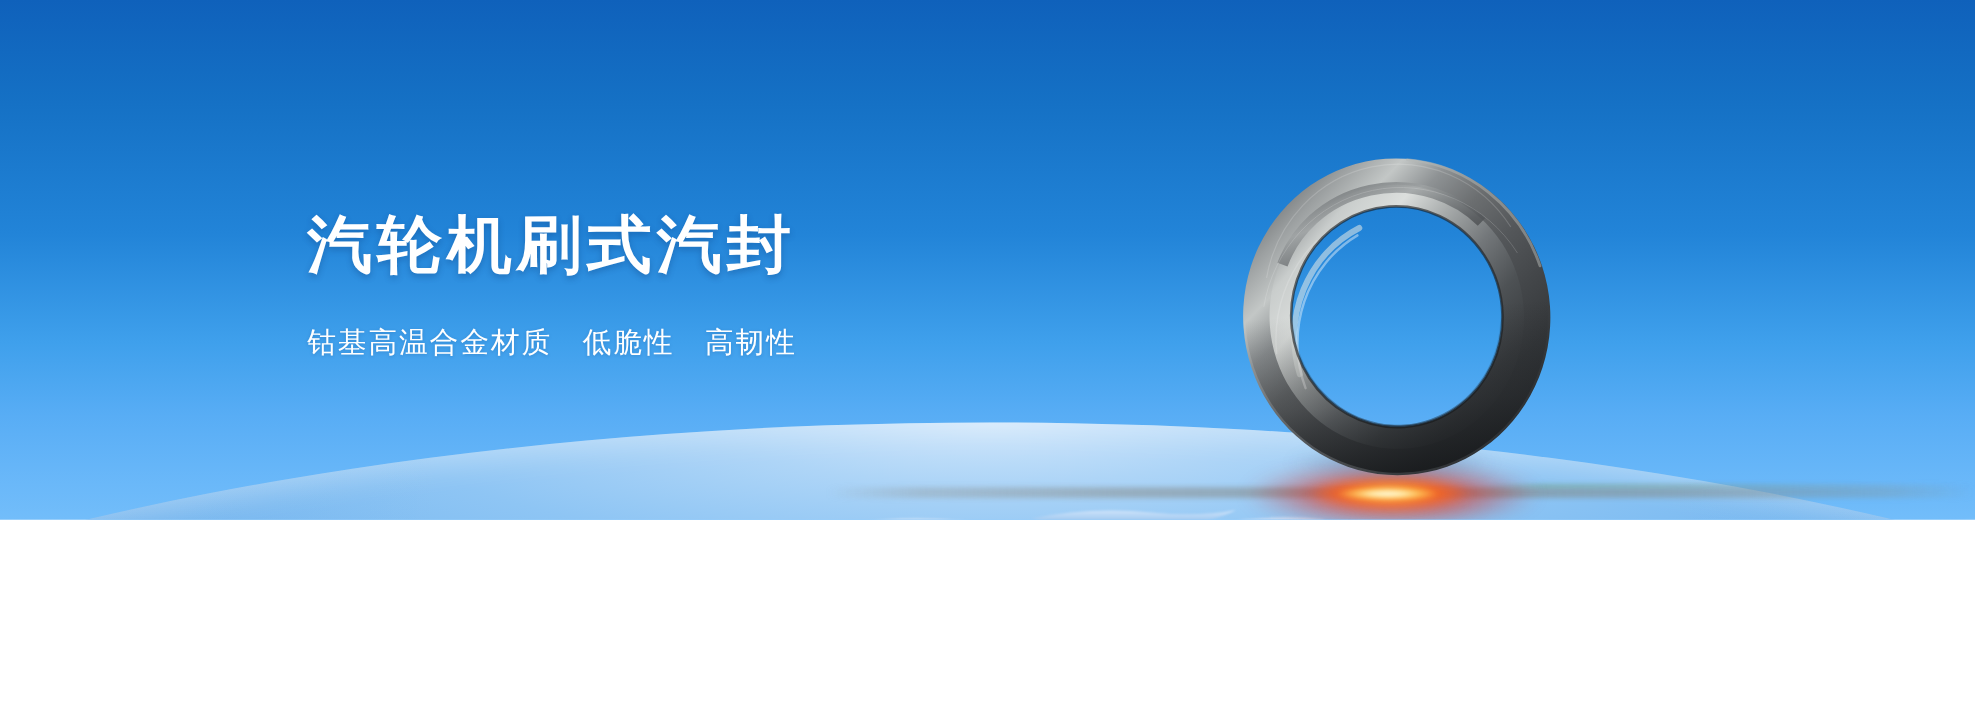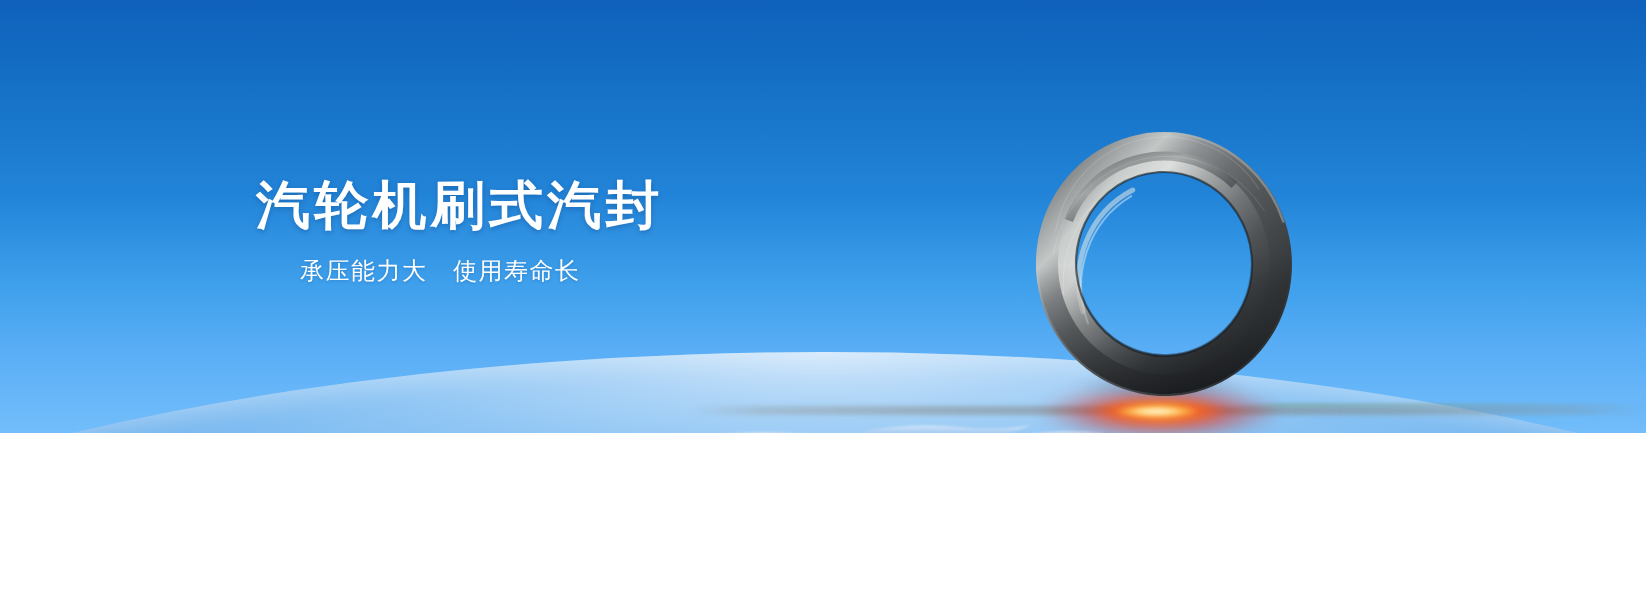--- a/index.html
+++ b/index.html
@@ -441,16 +441,16 @@
           </g>
         </g>
 
         <path d="M66 328 a108 112 0 0 0 130 0" fill="none" stroke="#6f7476" stroke-width="2" opacity="0.30" stroke-linecap="round"></path>
       </g>
     </svg>
   </div>
 
   <div class="text-block">
     <div class="headline">汽轮机刷式汽封</div>
-    <div class="sub2">承压能力大　使用寿命长</div>
+    <div class="sub1">钴基高温合金材质　低脆性　高韧性</div>
   </div>
 
 </div>
 
 </body></html>

